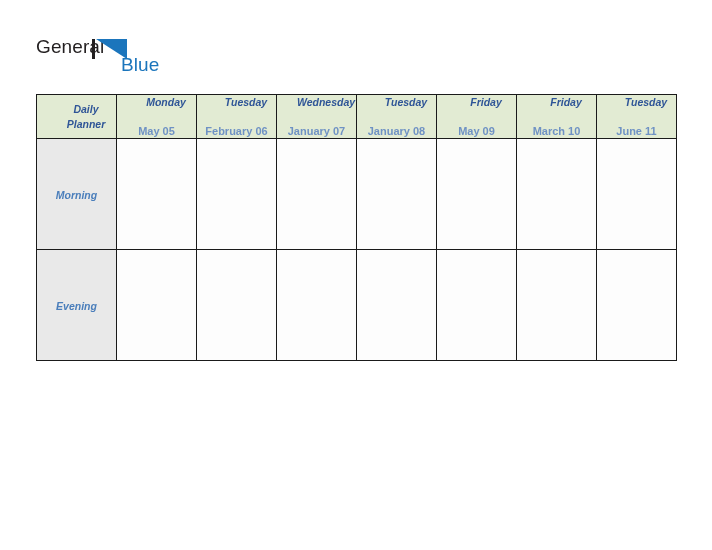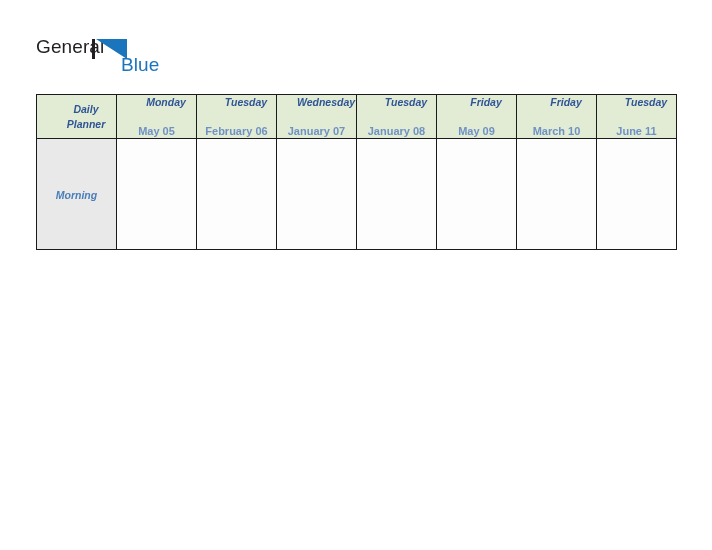--- a/index.html
+++ b/index.html
@@ -243,15 +243,27 @@
       <td></td>
       <td></td>
       <td></td>
       <td></td>
       <td></td>
       <td></td>
       <td></td>
     </tr>
 
 
+    <tr>
+      <td class="row-label">
+        <span class="row-label-text">Evening</span>
+      </td>
+      <td></td>
+      <td></td>
+      <td></td>
+      <td></td>
+      <td></td>
+      <td></td>
+      <td></td>
+    </tr>
 
   </tbody>
 </table>
 
 </body></html>

